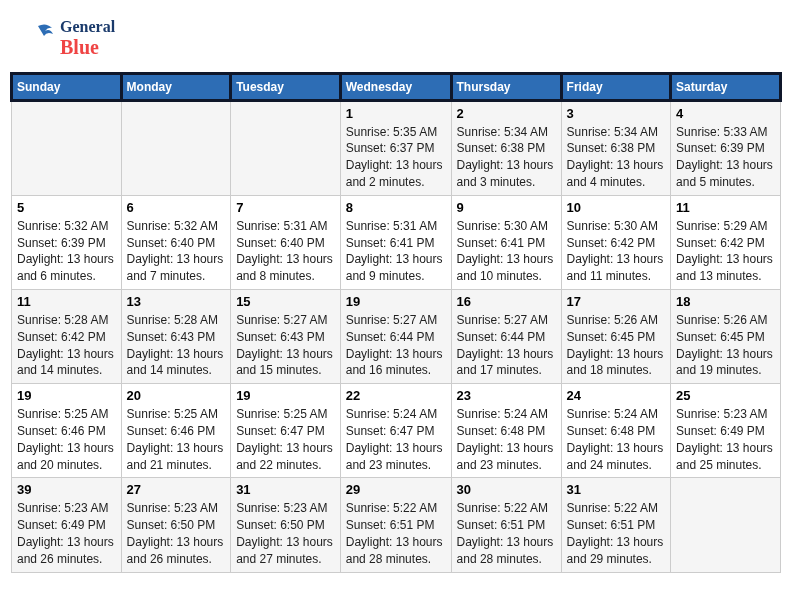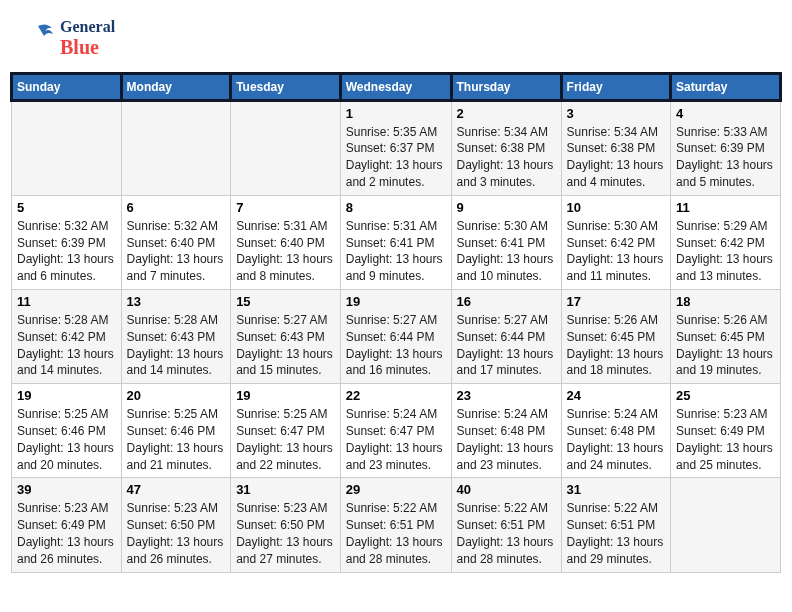--- a/index.html
+++ b/index.html
@@ -222,33 +222,33 @@
           <span class="day-num">25</span>
           <div class="day-info">Sunrise: 5:23 AM<br>Sunset: 6:49 PM<br>Daylight: 13 hours<br>and 25 minutes.</div>
         </td>
       </tr>
       <tr>
         <td>
           <span class="day-num">39</span>
           <div class="day-info">Sunrise: 5:23 AM<br>Sunset: 6:49 PM<br>Daylight: 13 hours<br>and 26 minutes.</div>
         </td>
         <td>
-          <span class="day-num">47</span>
+          <span class="day-num">27</span>
           <div class="day-info">Sunrise: 5:23 AM<br>Sunset: 6:50 PM<br>Daylight: 13 hours<br>and 26 minutes.</div>
         </td>
         <td>
           <span class="day-num">31</span>
           <div class="day-info">Sunrise: 5:23 AM<br>Sunset: 6:50 PM<br>Daylight: 13 hours<br>and 27 minutes.</div>
         </td>
         <td>
           <span class="day-num">29</span>
           <div class="day-info">Sunrise: 5:22 AM<br>Sunset: 6:51 PM<br>Daylight: 13 hours<br>and 28 minutes.</div>
         </td>
         <td>
-          <span class="day-num">40</span>
+          <span class="day-num">30</span>
           <div class="day-info">Sunrise: 5:22 AM<br>Sunset: 6:51 PM<br>Daylight: 13 hours<br>and 28 minutes.</div>
         </td>
         <td>
           <span class="day-num">31</span>
           <div class="day-info">Sunrise: 5:22 AM<br>Sunset: 6:51 PM<br>Daylight: 13 hours<br>and 29 minutes.</div>
         </td>
         <td class="empty-cell"></td>
       </tr>
     </tbody>
 </table>

